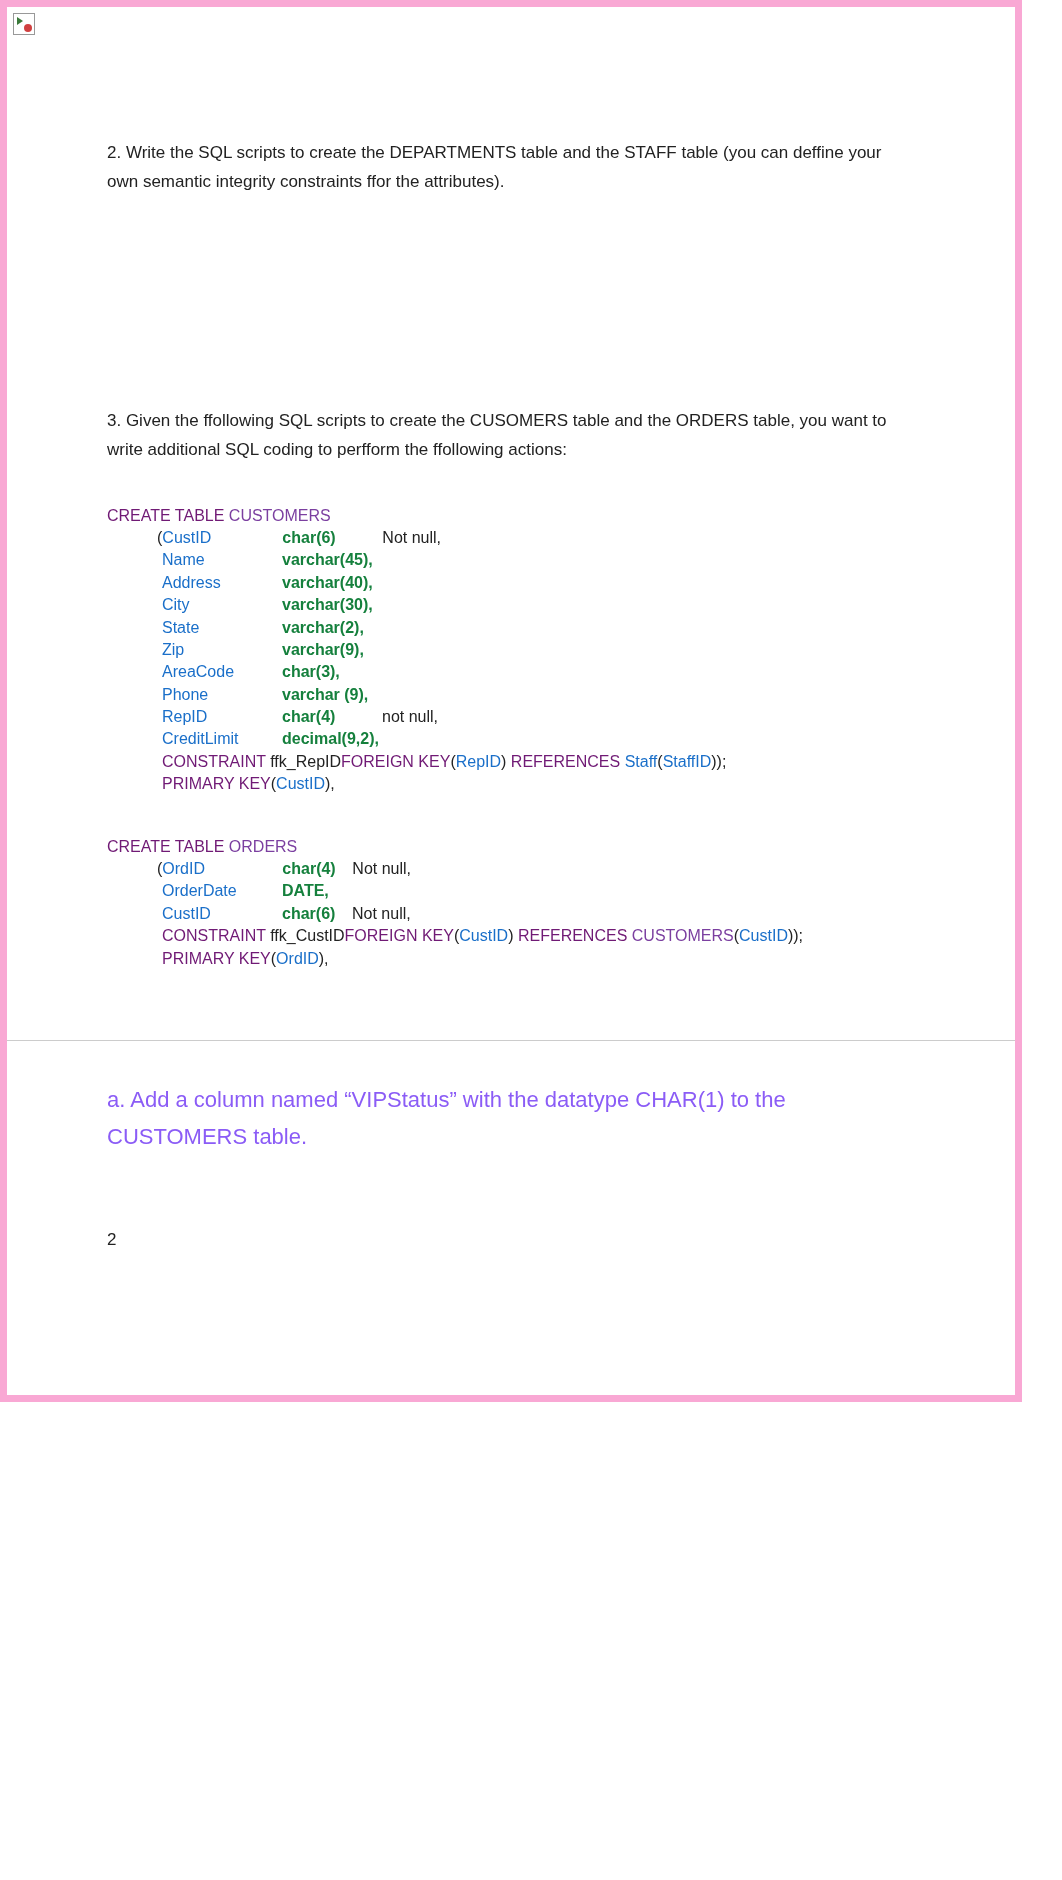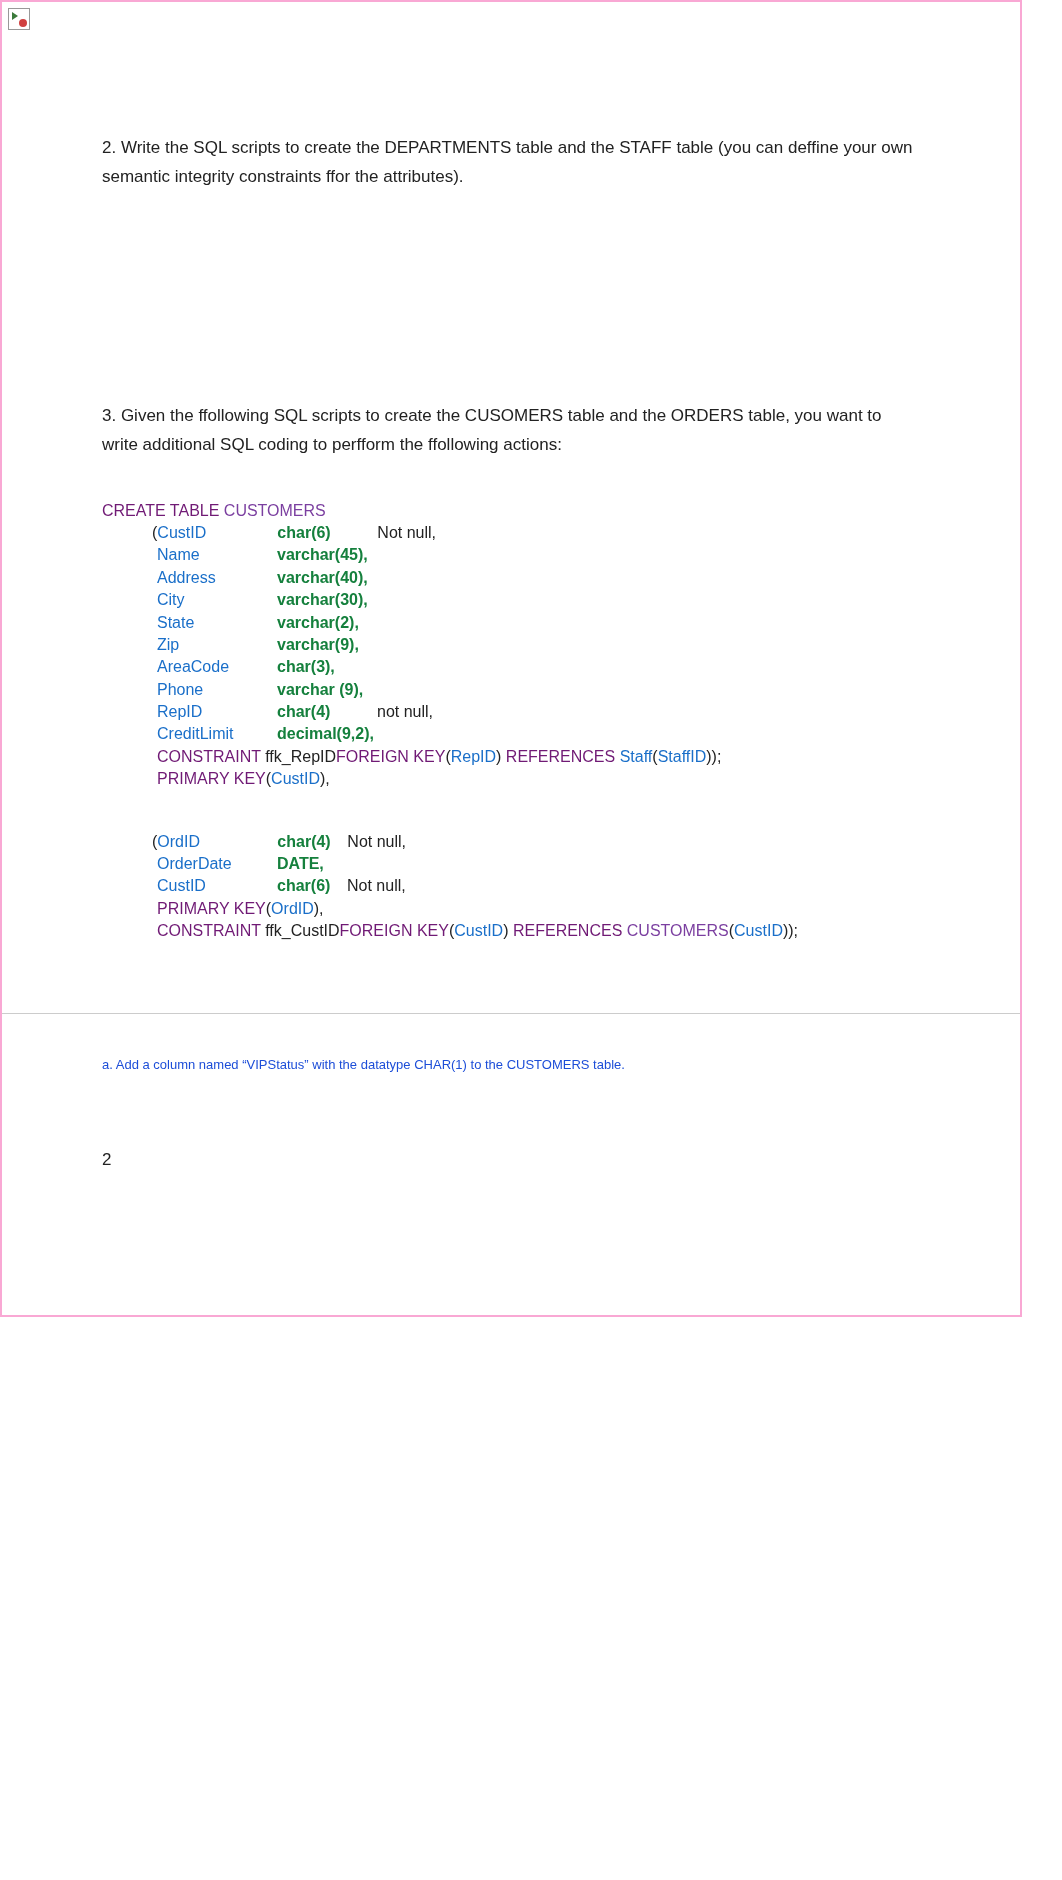--- a/index.html
+++ b/index.html
@@ -4,21 +4,21 @@
   <style>
     * { box-sizing: border-box; margin: 0; padding: 0; }
     body {
       font-family: "Segoe UI", "Helvetica Neue", Arial, sans-serif;
       font-size: 16px;
       color: #333;
       background: #fff;
       width: 1062px;
     }
     .page-frame {
-      border: 2px solid #f9a8d4;
+      border: 7px solid #f9a8d4;
       width: 1022px;
       margin: 0 0 0 0;
       background: #fff;
     }
     .broken-img {
       display: inline-block;
       width: 22px;
       height: 22px;
       border: 1px solid #999;
       margin: 6px 0 0 6px;
@@ -63,22 +63,22 @@
     .indent1 { padding-left: 50px; }
     .indent-col { padding-left: 55px; }
     .kw-red { color: #701a75; }
     .kw-purple { color: #7b3fa0; text-align: right; }
     .kw-blue { color: #1a6fc9; }
     .kw-black { color: #222; }
     .col-name { display: inline-block; min-width: 120px; color: #1a6fc9; }
     .col-type { display: inline-block; min-width: 100px; color: #15803d; font-weight: bold; }
     .subq {
       margin-top: 120px;
-      font-size: 13px;
-      color: #1d4ed8;
+      font-size: 22px;
+      color: #8b5cf6;
     }
     .page-num {
       margin-top: 70px;
       font-size: 17px;
       color: #222;
       padding-bottom: 80px;
     }
     .sep { height: 1px; background: #ccc; margin: 0; }
   </style>
 </head>
@@ -125,38 +125,43 @@
         <span class="kw-blue">Staff</span><span class="kw-black">(</span><span class="kw-blue">StaffID</span><span class="kw-black">));</span>
       </div>
       <div class="code-line indent-col">
         <span class="kw-red">PRIMARY KEY</span><span class="kw-black">(</span><span class="kw-blue">CustID</span><span class="kw-black">),</span>
       </div>
     </div>
 
     <div class="gap-mid"></div>
 
     <div class="code-block">
+      <div class="code-line">
+        <span class="kw-red">CREATE TABLE</span>
+        <span> </span>
+        <span class="kw-purple">ORDERS</span>
+      </div>
       <div>
         <div class="code-line indent1">
           <span class="kw-black">(</span><span class="col-name">OrdID</span><span class="col-type" style="min-width:70px">char(4)</span><span class="kw-black">Not null,</span>
         </div>
         <div class="code-line indent-col"><span class="col-name">OrderDate</span><span class="col-type">DATE,</span></div>
         <div class="code-line indent-col"><span class="col-name">CustID</span><span class="col-type" style="min-width:70px">char(6)</span><span class="kw-black">Not null,</span></div>
-      </div>
-      <div class="code-line indent-col">
-        <span class="kw-red">PRIMARY KEY</span><span class="kw-black">(</span><span class="kw-blue">OrdID</span><span class="kw-black">),</span>
       </div>
       <div class="code-line indent-col">
         <span class="kw-red">CONSTRAINT</span>
         <span> </span>
         <span class="kw-black">ffk_CustID</span><span class="kw-red">FOREIGN KEY</span><span class="kw-black">(</span><span class="kw-blue">CustID</span><span class="kw-black">)</span>
         <span> </span>
         <span class="kw-red">REFERENCES</span>
         <span> </span>
         <span class="kw-purple">CUSTOMERS</span><span class="kw-black">(</span><span class="kw-blue">CustID</span><span class="kw-black">));</span>
+      </div>
+      <div class="code-line indent-col">
+        <span class="kw-red">PRIMARY KEY</span><span class="kw-black">(</span><span class="kw-blue">OrdID</span><span class="kw-black">),</span>
       </div>
     </div>
 
   </div>
   
   <div class="sep"></div>
   
   <div class="content" style="padding-top:40px;">
     <div class="subq" style="margin-top:0;">a. Add a column named “VIPStatus” with the datatype CHAR(1) to the CUSTOMERS table.</div>
     <div class="page-num">2</div>

